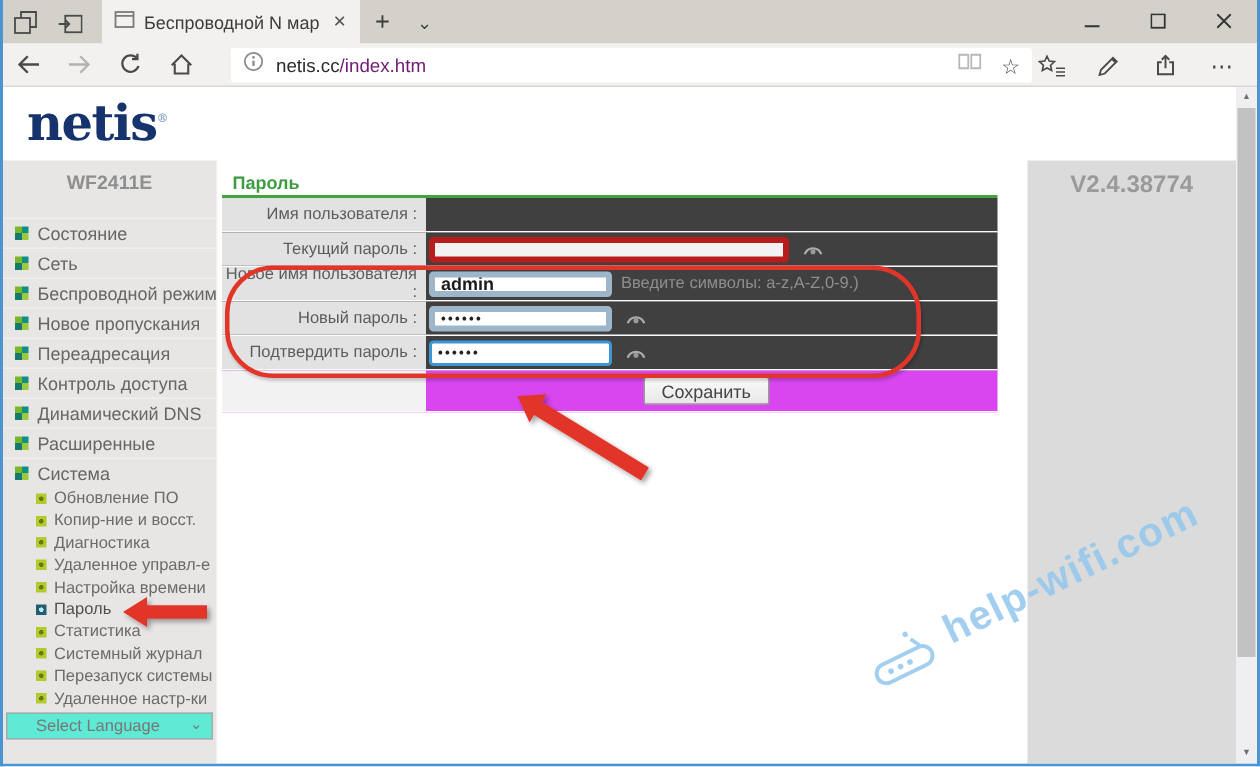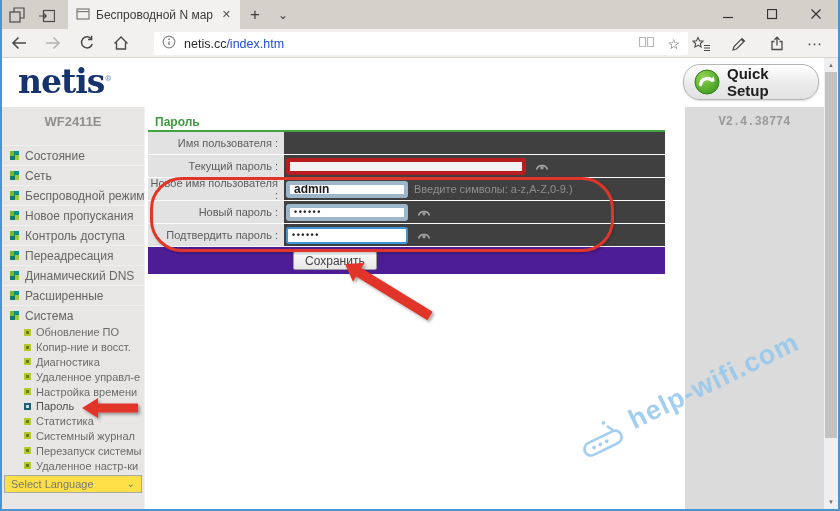--- a/index.html
+++ b/index.html
@@ -15,21 +15,21 @@
   .newtab{ width:30px; display:flex; align-items:center; justify-content:center; font-size:17px; color:#3c3c3c;}
   .tab-chevron{ width:26px; display:flex; align-items:center; justify-content:center; font-size:12px; color:#3c3c3c;}
   .win-controls{ position:absolute; right:0; top:0; height:29px; display:flex;}
   .win-controls > div{ width:44px; display:flex; align-items:center; justify-content:center;}
 
   .addressbar{ height:29px; background:#f3f1ef; border-bottom:1px solid #d9d6d1; display:flex; align-items:center; position:relative;}
   .nav-ic{ width:34px; display:flex; align-items:center; justify-content:center;}
   .urlbox{ position:absolute; left:152px; top:3px; width:534px; height:23px; background:#fff; display:flex; align-items:center; padding:0 8px; border-radius:2px;}
   .url-text{ flex:1; font-size:12.5px; margin-left:8px; white-space:nowrap; overflow:hidden;}
   .url-host{ color:#2b2b2b;}
-  .url-path{ color:#1d4ed8;}
+  .url-path{ color:#701a75;}
   .url-right{ display:flex; align-items:center; gap:12px;}
   .star-ic{ font-size:14px; color:#4a4a4a;}
   .bar-right{ position:absolute; right:4px; top:0; height:29px; display:flex; align-items:center;}
   .bar-right > div{ width:38px; display:flex; align-items:center; justify-content:center;}
   .more-ic{ font-size:15px; color:#4a4a4a; letter-spacing:1px;}
 
   
   .page{ position:relative; width:836px; height:451px; background:#fff; overflow:hidden;}
 
   .site-header{ position:absolute; left:0; top:0; width:836px; height:49px; background:#fff;}
@@ -41,43 +41,43 @@
   .sidebar{ position:absolute; left:0; top:49px; width:143px; height:402px; background:#e7e6e5; border-right:1px solid #f2f2f2;}
   .model{ text-align:center; padding-top:7px; font-size:13px; font-weight:bold; color:#8f8f8f;}
   .menu{ position:absolute; left:0; top:38px; width:143px;}
   .mi{ display:flex; align-items:center; cursor:pointer;}
   .mi.l1{ height:20px; padding-left:8px; border-top:1px solid #f0efee; font-size:12px; color:#666;}
   .mi.l2{ height:14.8px; padding-left:22px; font-size:11px; color:#6b6b6b;}
   .ic1{ width:9px; height:9px; margin-right:6px; background:conic-gradient(#0f8f85 0 25%, #9dc93c 25% 50%, #157a6e 50% 75%, #79b62a 75%);}
   .ic2{ width:7px; height:7px; margin-right:5px; background:radial-gradient(circle at 50% 50%, #6b7a10 0 1.5px, #b4c92e 1.6px);}
   .mi.sel .ic2{ background:radial-gradient(circle at 50% 50%, #bfe3ea 0 1.5px, #215e72 1.6px);}
   .mi.sel{ color:#4f4f4f;}
-  .lang{ position:absolute; left:2px; top:368px; width:138px; height:18px; background:#fde047; border:1px solid #a9a9a9; font-size:11px; color:#777; line-height:16px; padding-left:6px;}
+  .lang{ position:absolute; left:2px; top:368px; width:138px; height:18px; background:#5eead4; border:1px solid #a9a9a9; font-size:11px; color:#777; line-height:16px; padding-left:19px;}
   .lang .chev{ position:absolute; right:6px; top:0; color:#777; font-size:10px;}
 
   .main{ position:absolute; left:143px; top:49px; width:540px; height:402px; background:#fff;}
   .ftable{ position:absolute; left:3px; top:5px; width:517px;}
   .ftitle{ height:20px; line-height:20px; padding-left:7px; font-size:12px; font-weight:bold; color:#3f9b3f; border-bottom:2px solid #44a341;}
   .frow{ display:flex; align-items:stretch; height:23px; border-bottom:1px solid #fbfbfb; background:#404040;}
   .frow .lbl{ width:136px; background:#e2e2e2; font-size:11px; color:#5c5c5c; text-align:right; padding:0 6px 0 0; display:flex; align-items:center; justify-content:flex-end;}
   .frow .val{ flex:1; display:flex; align-items:center; padding-left:2px;}
-  .frow.btnrow{ height:28px; background:#4c1d95;flex-direction:column;}
+  .frow.btnrow{ height:28px; background:#d946ef;}
   .frow.btnrow .lbl{ background:#f2f2f2;}
   .inp{ height:17px; border:4px solid #b91c1c; background:#f2f2f2; border-radius:3px; font-size:11px; padding:0 4px; color:#222;}
   .inp.cur{ width:240px;}
   .inp.small{ width:122px; background:#fff; border-color:#9db6c9;}
   .inp.pwd{ font-size:9px; letter-spacing:1.5px; font-weight:bold;}
   .inp.focus{ border:2px solid #3d96d6;}
   .inp.user{ font-weight:600; font-size:12px; color:#1c1c1c;}
   .eye{ margin-left:9px; display:flex; align-items:center;}
   .hint{ margin-left:6px; font-size:11px; color:#8e8e8e; white-space:nowrap;}
   .savebtn{ margin-left:145px; height:19px; padding:0 11px; font-size:12px; color:#444; background:linear-gradient(#fbfbfb,#e7e7e7); border:1px solid #9a9a9a; border-radius:2px;}
 
   .rightcol{ position:absolute; left:683px; top:49px; width:139px; height:402px; background:#dbdbdb;}
-  .version{ margin-top:8px; text-align:center; font-size:12px; font-weight:bold; color:#9a9a9a;font-family:Liberation Mono, monospace;}
+  .version{ margin-top:8px; text-align:center; font-size:16px; font-weight:bold; color:#9a9a9a;}
 
   .pscroll{ position:absolute; left:822px; top:0; width:14px; height:451px; background:#efeef1;}
   .pscroll .arr{ position:absolute; left:0; width:14px; height:14px; display:flex; align-items:center; justify-content:center; font-size:6px; color:#6f6f6f;}
   .pscroll .thumb{ position:absolute; left:1px; top:14px; width:12px; height:366px; background:#c2c2c2;}
 
   .watermark{ position:absolute; left:578px; top:368px; width:270px; height:40px; display:flex; align-items:center; gap:10px; transform:rotate(-26deg); transform-origin:0 50%; pointer-events:none;}
   .wm-text{ font-size:27px; font-weight:bold; color:rgba(146,199,236,.85); letter-spacing:1px; white-space:nowrap;}
 
   .annot{ position:absolute; left:0; top:0; width:836px; height:451px; pointer-events:none;}
   .oval{ position:absolute; left:148px; top:119px; width:464px; height:75px; border:3px solid #e23529; border-radius:32px; box-shadow:1px 2px 2px rgba(0,0,0,.18);}
@@ -190,36 +190,20 @@
           </svg>
       </div>
       <div class="more-ic">⋯</div>
     </div>
   </div>
 
   <div class="page">
 
     <div class="site-header">
       <div class="logo"><span>netis</span><sup>®</sup></div>
-      <div class="quick-setup">
-        <span style="display:flex;">
-          <svg width="26" height="26" viewBox="0 0 26 26">
-            <defs>
-                <radialGradient id="g" cx="35%" cy="30%" r="80%">
-                  <stop offset="0" stop-color="#92d453"></stop>
-                  <stop offset="1" stop-color="#3c9a1e"></stop>
-                </radialGradient>
-              </defs>
-            <circle cx="13" cy="13" r="12" fill="url(#g)" stroke="#2f7f17"></circle>
-            <path d="M6.5 15.5 a7 7 0 0 1 11.5-4.2" fill="none" stroke="#fff" stroke-width="3.4" stroke-linecap="round"></path>
-            <path d="M19.6 7.2 l1.2 5.4 -5.4-1.2 z" fill="#fff"></path>
-          </svg>
-        </span>
-        <span>Quick Setup</span>
-      </div>
     </div>
 
     <div class="sidebar">
       <div class="model">WF2411E</div>
       <div class="menu">
           <div class="mi l1">
             <span class="ic1"></span>
             <span>Состояние</span>
           </div>
           <div class="mi l1">
@@ -229,25 +213,25 @@
           <div class="mi l1">
             <span class="ic1"></span>
             <span>Беспроводной режим</span>
           </div>
           <div class="mi l1">
             <span class="ic1"></span>
             <span>Новое пропускания</span>
           </div>
           <div class="mi l1">
             <span class="ic1"></span>
+            <span>Переадресация</span>
+          </div>
+          <div class="mi l1">
+            <span class="ic1"></span>
             <span>Контроль доступа</span>
-          </div>
-          <div class="mi l1">
-            <span class="ic1"></span>
-            <span>Переадресация</span>
           </div>
           <div class="mi l1">
             <span class="ic1"></span>
             <span>Динамический DNS</span>
           </div>
           <div class="mi l1">
             <span class="ic1"></span>
             <span>Расширенные</span>
           </div>
           <div class="mi l1">

